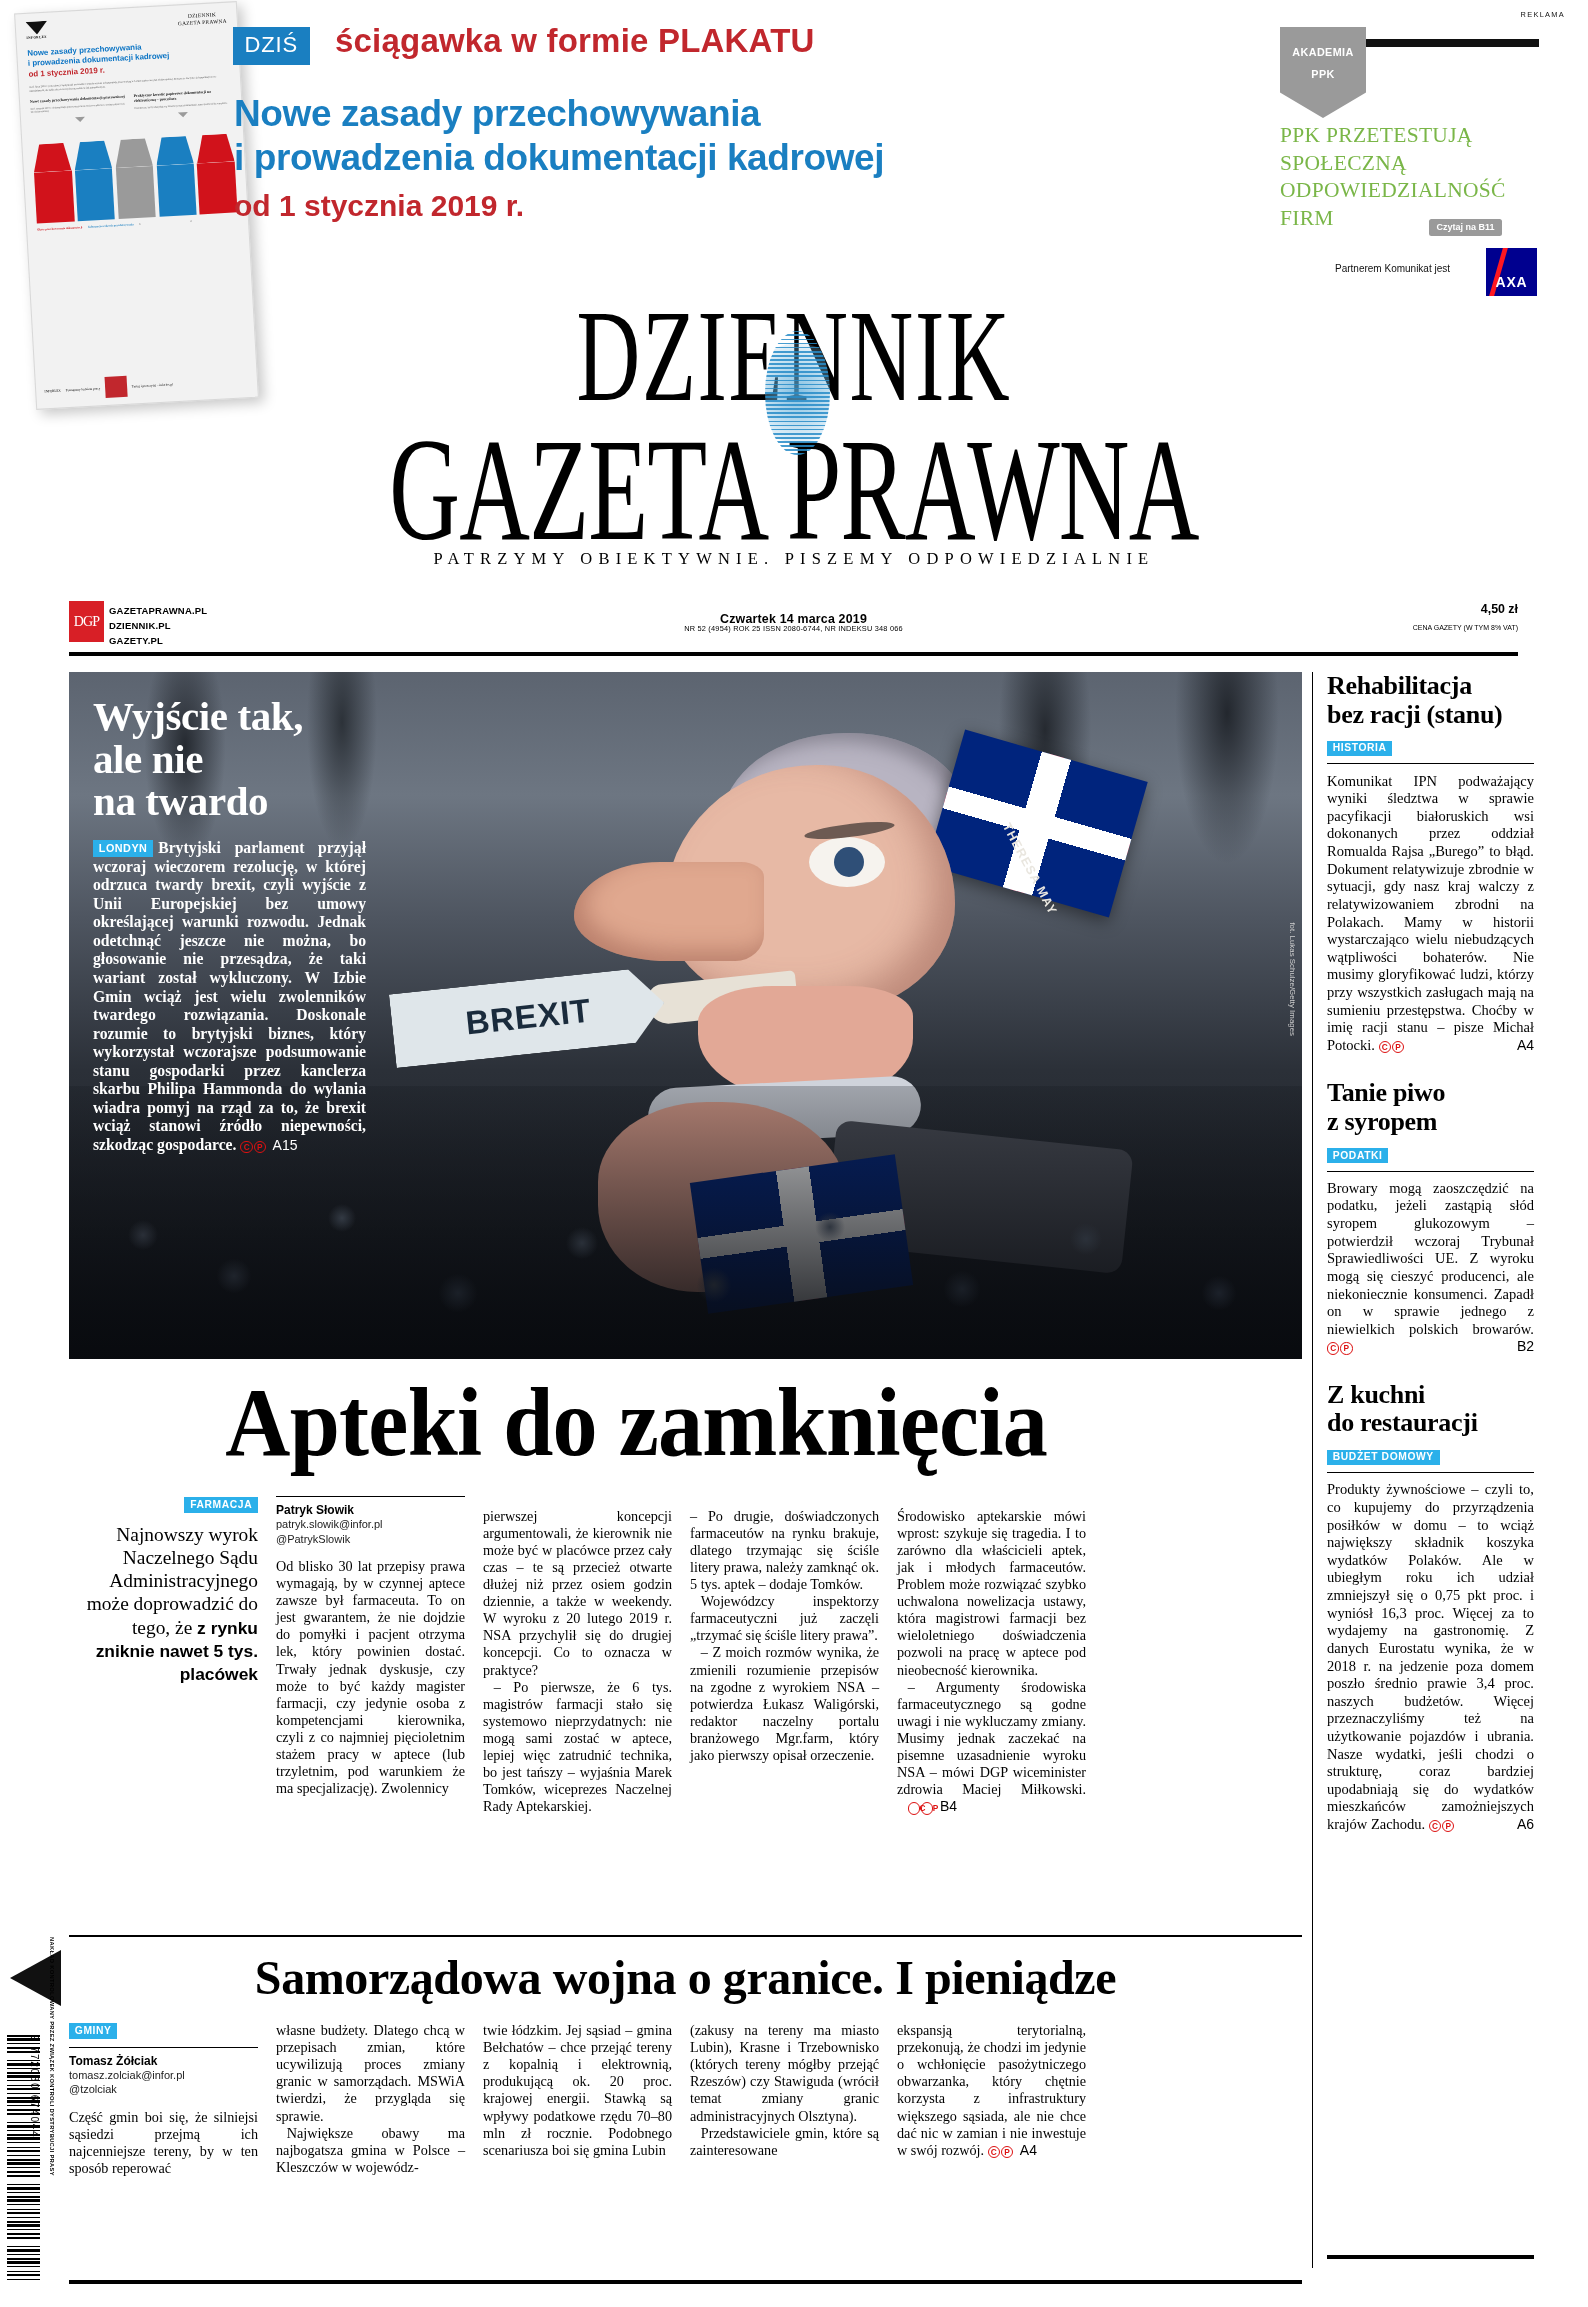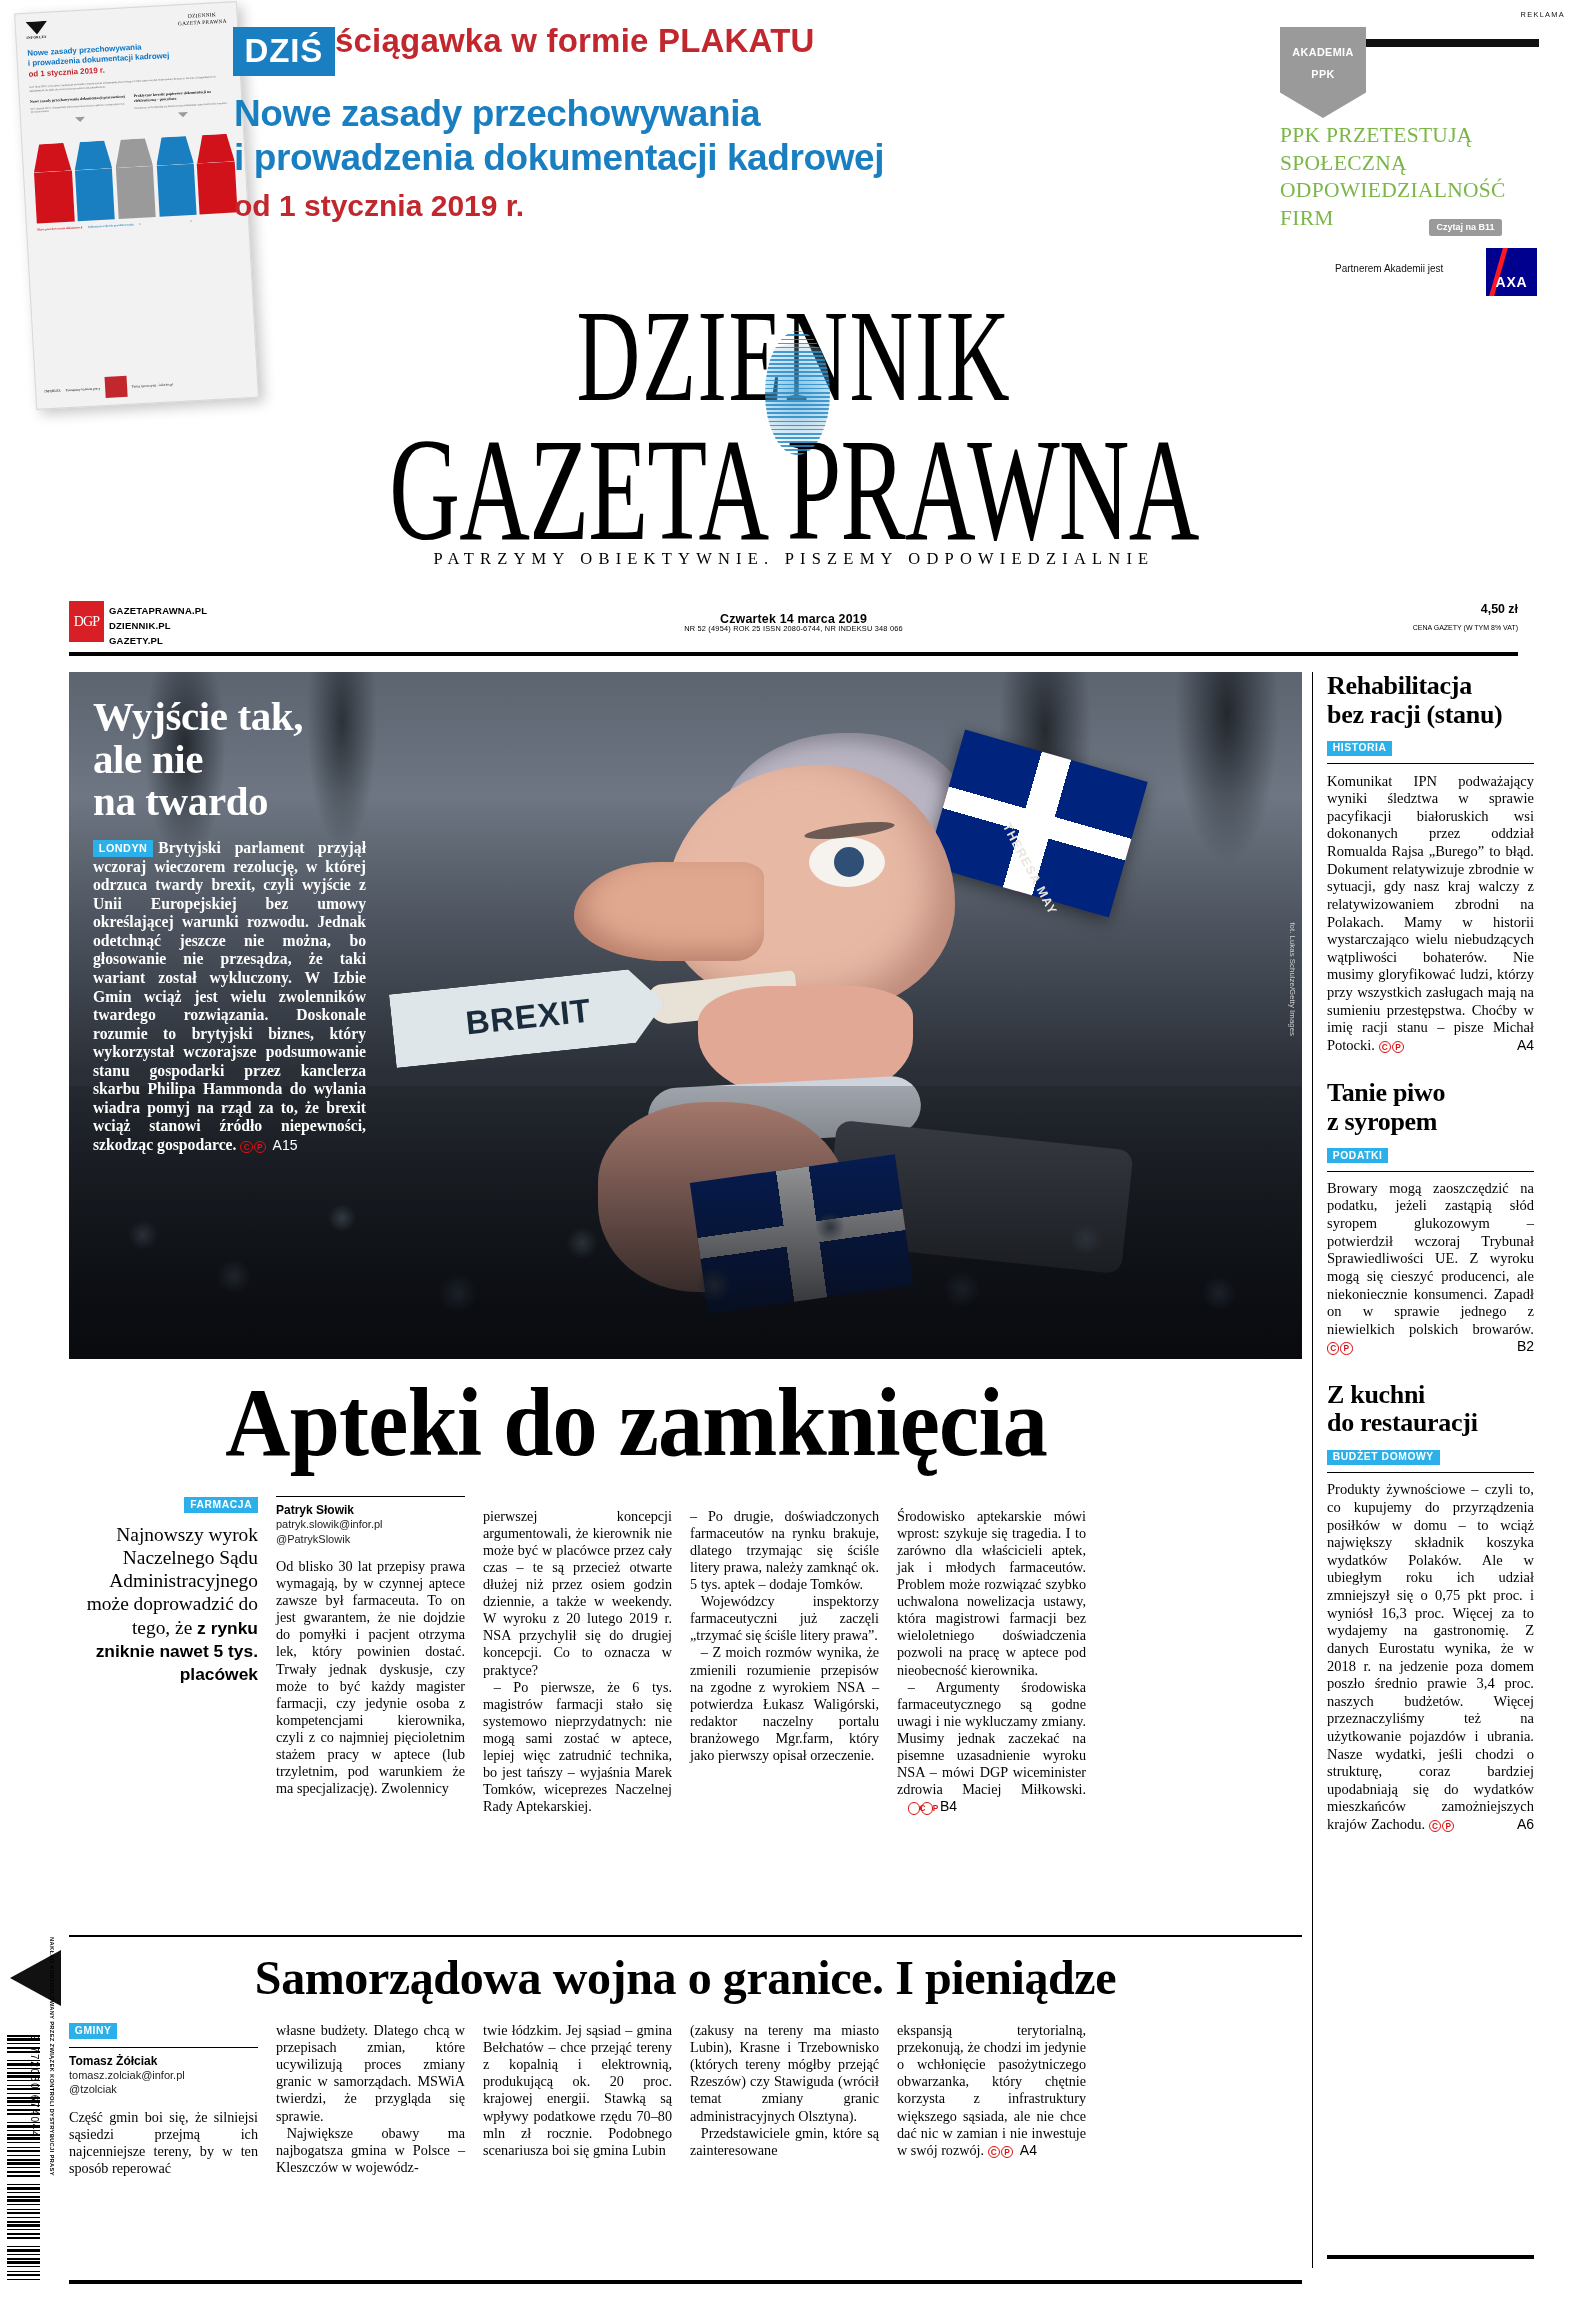--- a/index.html
+++ b/index.html
@@ -43,22 +43,22 @@
   .pp-cells { margin-top:5px; display:flex; gap:3.3px; }
   .pp-cell { flex:1; font-size:2.3px; line-height:1.5; color:#777; }
   .pp-cellh { font-size:2.8px; font-weight:bold; margin-bottom:1.7px; }
   .pp-foot { position:absolute; left:8.3px; right:8.3px; bottom:6.6px; display:flex; align-items:center; gap:5px;}
   .pp-foot .fl { font-size:3.3px; }
   .pp-foot .red-blk { width:21.5px;height:21.5px;background:#c1272d;}
 
   .promo-dzis {
     position:absolute; left:233px; top:26.5px;
     background:#1a7fc1; color:#fff;
-    font-family:"Liberation Sans",sans-serif; font-weight:bold;
-    font-size:33px; line-height:1; padding:7.4px 11.6px 9px;
+    font-family:"Liberation Sans",sans-serif; font-weight:normal;
+    font-size:22px; line-height:1; padding:7.4px 11.6px 9px;
     letter-spacing:0.8px;
   }
   .promo-sciagawka {
     position:absolute; left:335px; top:22px;
     color:#c1272d; font-family:"Liberation Sans",sans-serif;
     font-size:33px; font-weight:600; letter-spacing:0.2px; white-space:nowrap;
   }
   .promo-l1, .promo-l2 {
     position:absolute; left:234px; color:#1a7fc1;
     font-family:"Liberation Sans",sans-serif; font-weight:bold;
@@ -361,21 +361,21 @@
       <div>AKADEMIA</div>
       <div>PPK</div>
     </div>
     <div class="ppk-lines">
       <div>PPK PRZETESTUJĄ</div>
       <div>SPOŁECZNĄ</div>
       <div>ODPOWIEDZIALNOŚĆ</div>
       <div>FIRM</div>
     </div>
     <div class="czytaj">Czytaj na B11</div>
-    <div class="partner">Partnerem Akademii jest</div>
+    <div class="partner">Partnerem Komunikat jest</div>
     <div class="axa">
       <div class="slash"></div>
       <div class="txt">AXA</div>
     </div>
   </div>
 
   <div class="masthead">
     <div class="mh-l1">DZIENNIK</div>
     <div class="mh-l2">GAZETA PRAWNA</div>
     <div class="mh-globe"></div>

